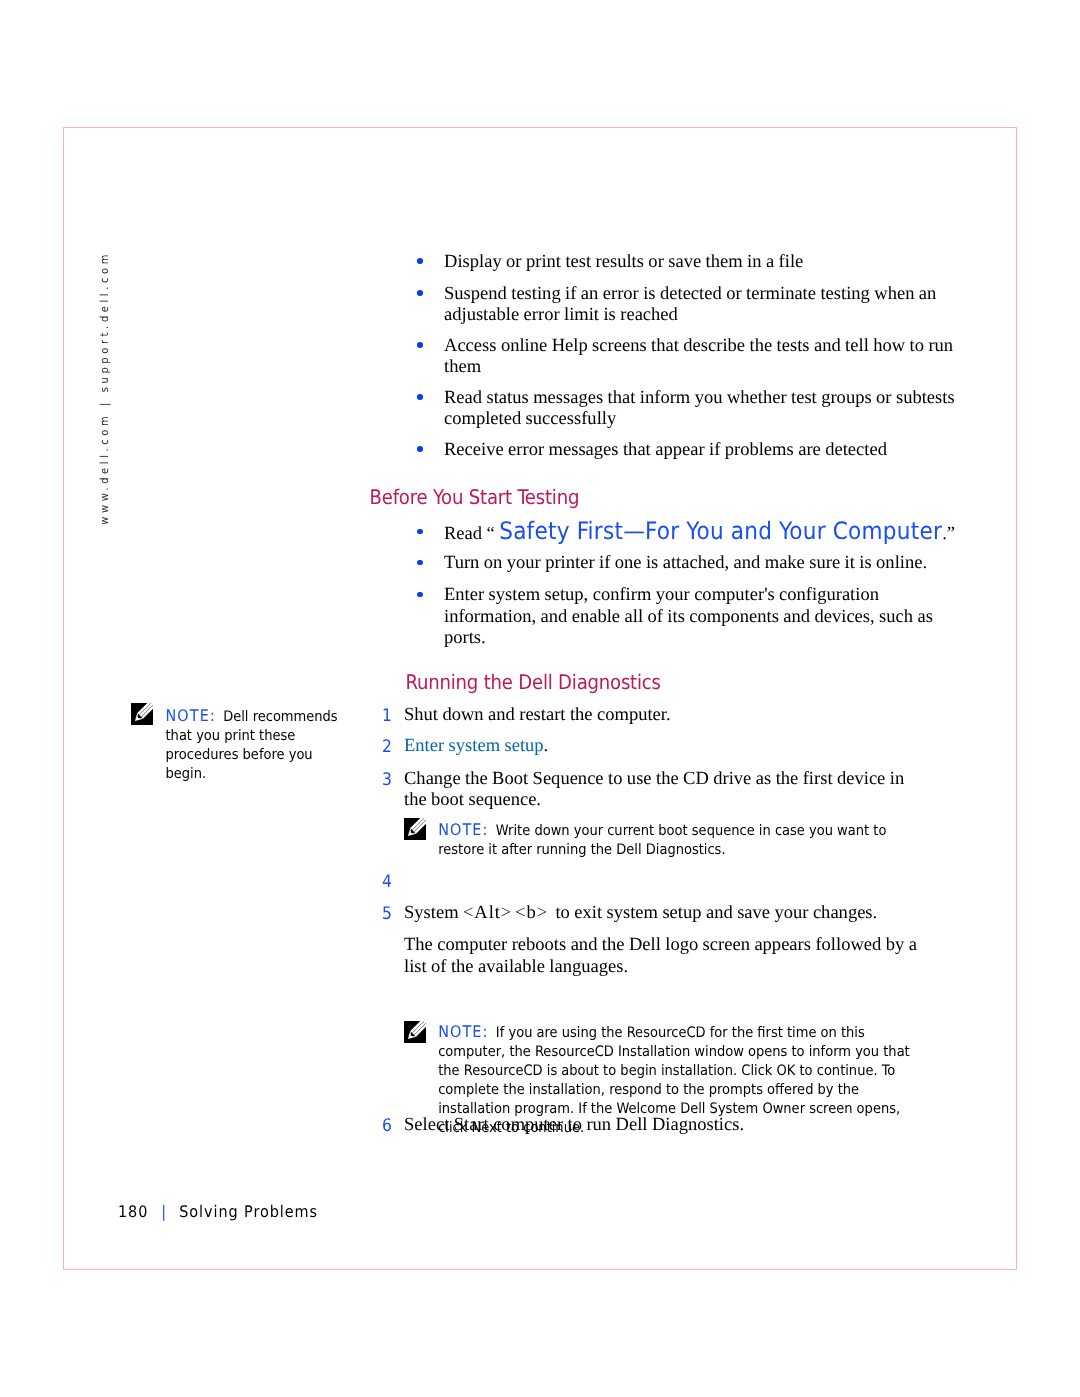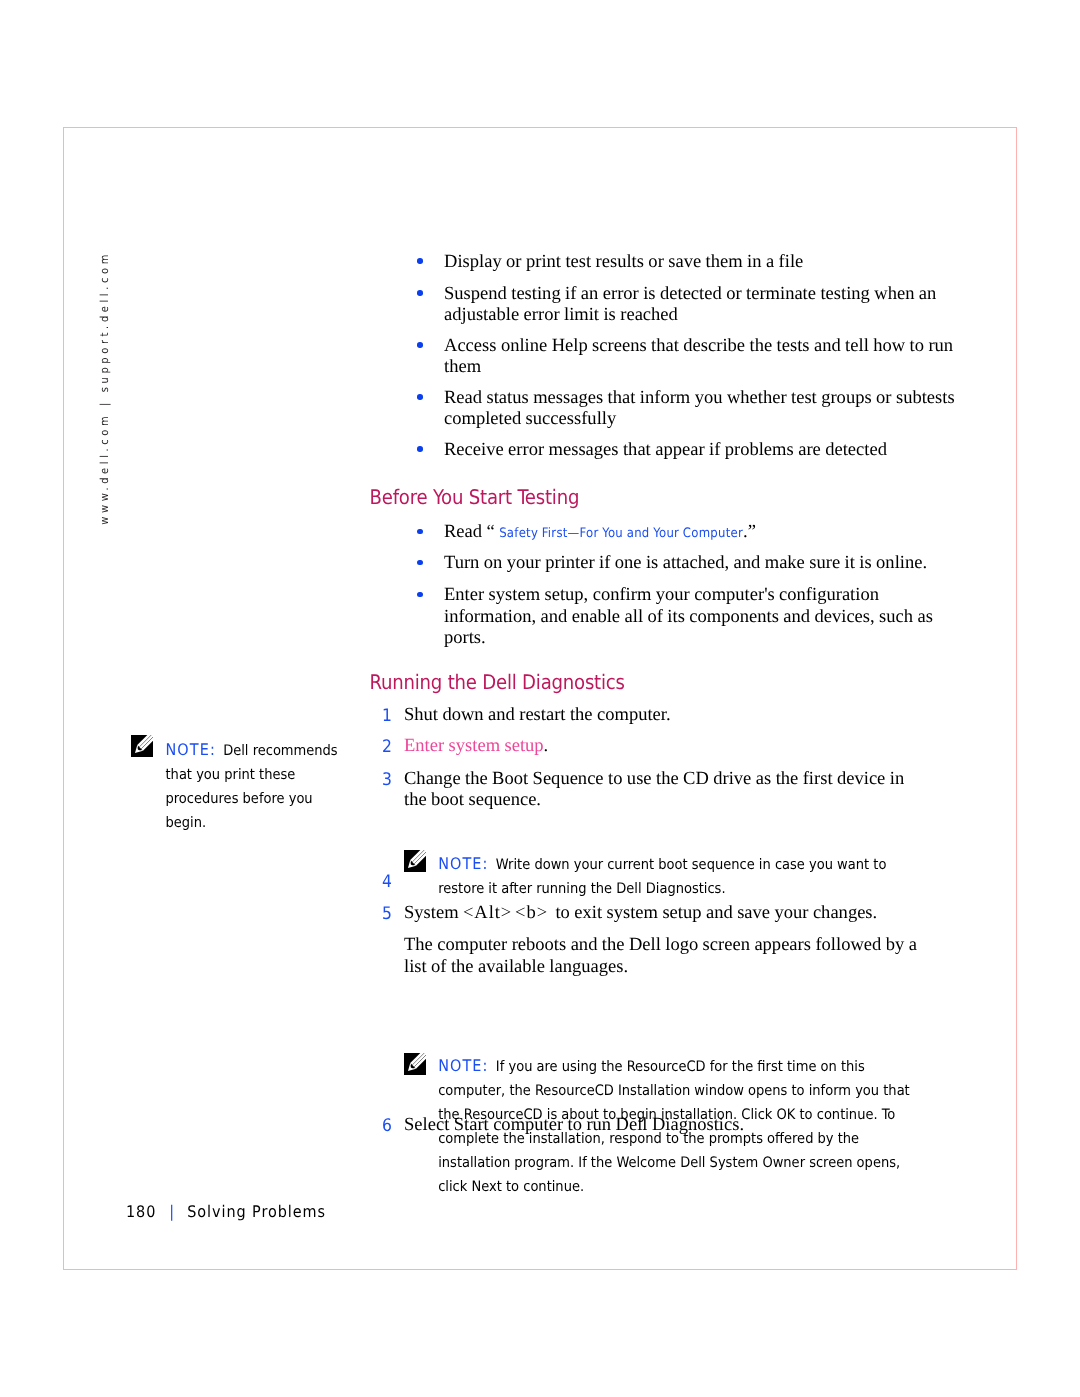--- a/index.html
+++ b/index.html
@@ -24,27 +24,27 @@
   .bullet-row{position:absolute;margin-left:40px;}
   .bullet-row .dot{position:absolute;left:-27px;top:0;width:0;height:0;}
   .bullet-row .dot::before{content:"";position:absolute;top:7.5px;width:5.5px;height:5.5px;border-radius:50%;
        background:#0a3ff0;}
   .bullet-row .txt{display:block;}
 
   .num-row{position:absolute;}
   .num-row .n{position:absolute;left:-26.2px;top:2.0px;width:14px;text-align:right;color:#1b4ef2;
        font-family:"DejaVu Sans Condensed",sans-serif;font-size:17.3px;line-height:21.6px;}
 
-  .link{color:#ec4899;text-decoration:none;text-align:center;}
+  .link{color:#0369a1;text-decoration:none;text-align:center;}
   .kbd{letter-spacing:0.9px;margin-right:3px;}
-  .linksans{font-family:"DejaVu Sans Condensed",sans-serif;color:#1b4ef2;font-size:13px;letter-spacing:0.25px;}
+  .linksans{font-family:"DejaVu Sans Condensed",sans-serif;color:#1b4ef2;font-size:24px;letter-spacing:0.25px;}
 
   
   .note{position:absolute;font-family:"DejaVu Sans Condensed",sans-serif;font-size:14.5px;
-       line-height:24px;color:#000;margin-top:32px;}
+       line-height:19px;color:#000;}
   .note .lbl{color:#1b4ef2;font-size:16px;letter-spacing:1.1px;margin-right:3.2px;}
   .noteicon{position:absolute;}
 
   .footer{position:absolute;font-family:"DejaVu Sans Condensed",sans-serif;font-size:16px;color:#000;letter-spacing:0.95px;white-space:nowrap;}
   .footer .sep{margin:0 6.5px 0 7.5px;color:#1b4ef2;}
 </style>
 </head>
 <body>
 
 <div class="page-border"></div>
@@ -84,21 +84,21 @@
   </div>
   <div class="bullet-row serif" style="top:552.3px;width:530px;">
     <span class="dot"></span>
     <span class="txt">Turn on your printer if one is attached, and make sure it is online.</span>
   </div>
   <div class="bullet-row serif" style="top:584px;width:505px;">
     <span class="dot"></span>
     <span class="txt">Enter system setup, confirm your computer's configuration information, and enable all of its components and devices, such as ports.</span>
   </div>
 
-  <h2 class="head" style="top:669.9px;">Running the Dell Diagnostics</h2>
+  <h2 class="head" style="top:669.9px;margin-left:36px;">Running the Dell Diagnostics</h2>
 
   <div class="num-row serif" style="top:703.5px;width:520px;">
     <span class="n">1</span>
     <span class="txt">Shut down and restart the computer.</span>
   </div>
   <div class="num-row serif" style="top:735.4px;width:520px;">
     <span class="n">2</span>
     <span class="txt"><span class="link">Enter system setup</span><span>.</span></span>
   </div>
   <div class="num-row serif" style="top:767.8px;width:520px;">
@@ -168,17 +168,17 @@
           <path d="M8.45 14.3 L14.5 14.3 Q11.55 20.0 8.45 14.3 Z" fill="#000"></path>
           <path d="M10.2 -8 L10.2 14.3" fill="none" stroke="#3a3a3a" stroke-width="0.62"></path>
           <path d="M13.0 -8 L13.0 14.3" fill="none" stroke="#3a3a3a" stroke-width="0.62"></path>
         </g>
       </svg>
   </span>
   <span class="lbl">NOTE:</span>
   <span>Dell recommends that you print these procedures before you begin.</span>
 </div>
 
-<div class="footer" style="left:126px;top:1201.8px;">
+<div class="footer" style="left:118px;top:1201.8px;">
   <span>180</span>
   <span class="sep">|</span>
   <span>Solving Problems</span>
 </div>
 
 </body></html>

